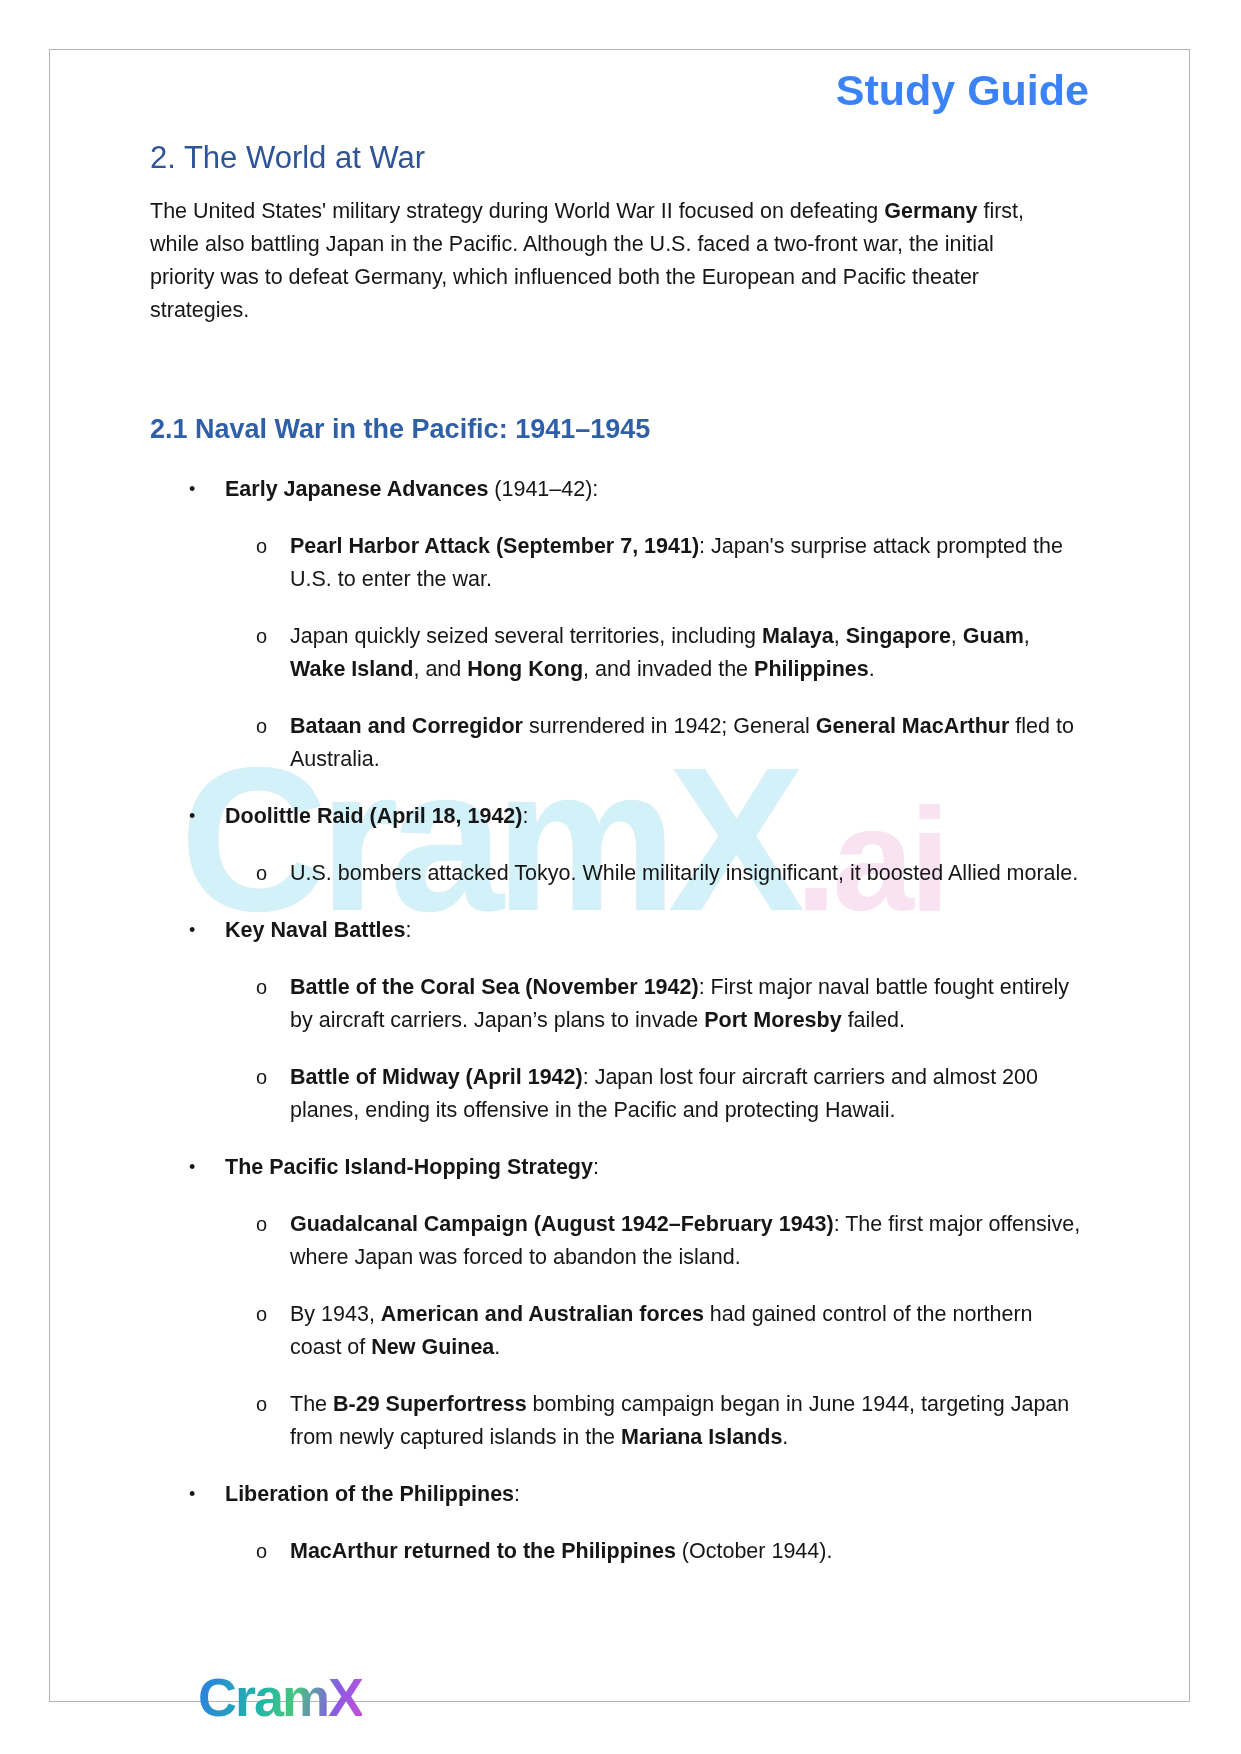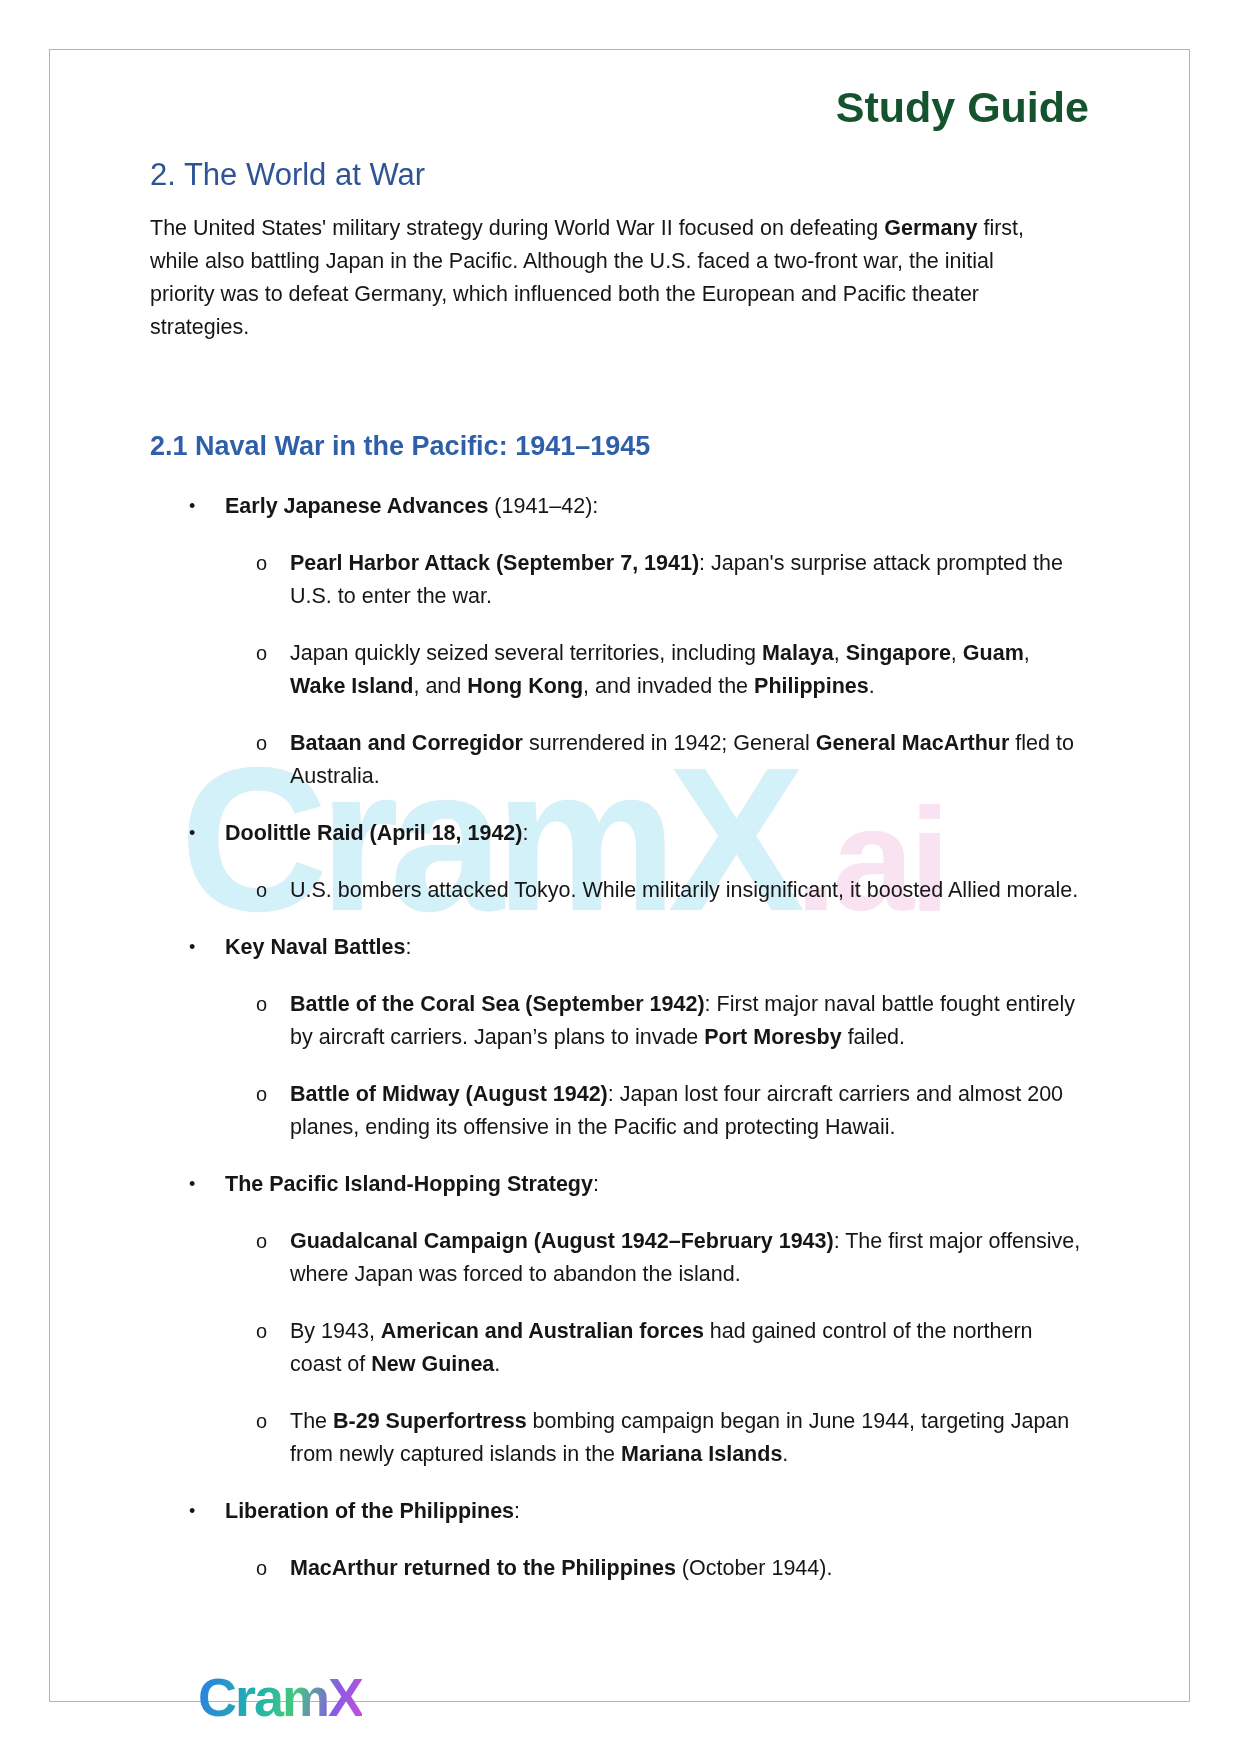--- a/index.html
+++ b/index.html
@@ -1,20 +1,20 @@
 <!DOCTYPE html>
 <html><head>
 <meta charset="utf-8">
 <style>
   html,body{margin:0;padding:0;background:#ffffff;width:1241px;height:1754px;overflow:hidden;
     font-family:"Liberation Sans","DejaVu Sans",sans-serif;}
   .page{position:absolute;left:49px;top:49px;width:1141px;height:1653px;background:#ffffff;
     border:1px solid #b4b4b4;box-sizing:border-box;padding:0 100px;}
   .content{position:relative;z-index:1;}
-  .doc-title{margin:33px 0 0 0;text-align:right;font-size:43px;font-weight:bold;color:#14532d;
+  .doc-title{margin:16px 0 0 0;text-align:right;font-size:43px;font-weight:bold;color:#3b82f6;
     line-height:1.15;letter-spacing:0px;}
   .h1{margin:24px 0 0 0;font-size:31px;font-weight:500;color:#2F5496;line-height:1.2;}
   .intro{margin:18px 0 0 0;max-width:905px;font-size:21.5px;line-height:33px;color:#161616;}
   .h2{margin:86px 0 0 0;font-size:27px;font-weight:bold;color:#2E5FA8;line-height:1.2;}
   .list{margin-top:28px;}
   .li{position:relative;margin-top:24px;font-size:21.5px;line-height:33px;color:#161616;}
   .li .marker{position:absolute;top:0;}
   .li.lvl1{padding-left:75px;}
   .li.lvl1 .marker{left:39px;font-size:18px;}
   .li.lvl2{padding-left:140px;max-width:815px;}
@@ -43,22 +43,22 @@
     <p class="intro"><span>The United States' military strategy during World War II focused on defeating </span><span class="b">Germany</span><span> first, while also battling Japan in the Pacific. Although the U.S. faced a two-front war, the initial priority was to defeat Germany, which influenced both the European and Pacific theater strategies.</span></p>
     <div class="h2">2.1 Naval War in the Pacific: 1941–1945</div>
     <div class="list">
         <div class="li lvl1"><span class="marker">•</span><span><span class="b">Early Japanese Advances</span><span> (1941–42):</span></span></div>
         <div class="li lvl2"><span class="marker">o</span><span><span class="b">Pearl Harbor Attack (September 7, 1941)</span><span>: Japan's surprise attack prompted the U.S. to enter the war.</span></span></div>
         <div class="li lvl2"><span class="marker">o</span><span><span>Japan quickly seized several territories, including </span><span class="b">Malaya</span><span>, </span><span class="b">Singapore</span><span>, </span><span class="b">Guam</span><span>, </span><span class="b">Wake Island</span><span>, and </span><span class="b">Hong Kong</span><span>, and invaded the </span><span class="b">Philippines</span><span>.</span></span></div>
         <div class="li lvl2"><span class="marker">o</span><span><span class="b">Bataan and Corregidor</span><span> surrendered in 1942; General </span><span class="b">General MacArthur</span><span> fled to Australia.</span></span></div>
         <div class="li lvl1"><span class="marker">•</span><span><span class="b">Doolittle Raid (April 18, 1942)</span><span>:</span></span></div>
         <div class="li lvl2"><span class="marker">o</span><span><span>U.S. bombers attacked Tokyo. While militarily insignificant, it boosted Allied morale.</span></span></div>
         <div class="li lvl1"><span class="marker">•</span><span><span class="b">Key Naval Battles</span><span>:</span></span></div>
-        <div class="li lvl2"><span class="marker">o</span><span><span class="b">Battle of the Coral Sea (September 1942)</span><span>: First major naval battle fought entirely by aircraft carriers. Japan’s plans to invade </span><span class="b">Port Moresby</span><span> failed.</span></span></div>
-        <div class="li lvl2"><span class="marker">o</span><span><span class="b">Battle of Midway (August 1942)</span><span>: Japan lost four aircraft carriers and almost 200 planes, ending its offensive in the Pacific and protecting Hawaii.</span></span></div>
+        <div class="li lvl2"><span class="marker">o</span><span><span class="b">Battle of the Coral Sea (November 1942)</span><span>: First major naval battle fought entirely by aircraft carriers. Japan’s plans to invade </span><span class="b">Port Moresby</span><span> failed.</span></span></div>
+        <div class="li lvl2"><span class="marker">o</span><span><span class="b">Battle of Midway (April 1942)</span><span>: Japan lost four aircraft carriers and almost 200 planes, ending its offensive in the Pacific and protecting Hawaii.</span></span></div>
         <div class="li lvl1"><span class="marker">•</span><span><span class="b">The Pacific Island-Hopping Strategy</span><span>:</span></span></div>
         <div class="li lvl2"><span class="marker">o</span><span><span class="b">Guadalcanal Campaign (August 1942–February 1943)</span><span>: The first major offensive, where Japan was forced to abandon the island.</span></span></div>
         <div class="li lvl2"><span class="marker">o</span><span><span>By 1943, </span><span class="b">American and Australian forces</span><span> had gained control of the northern coast of </span><span class="b">New Guinea</span><span>.</span></span></div>
         <div class="li lvl2"><span class="marker">o</span><span><span>The </span><span class="b">B-29 Superfortress</span><span> bombing campaign began in June 1944, targeting Japan from newly captured islands in the </span><span class="b">Mariana Islands</span><span>.</span></span></div>
         <div class="li lvl1"><span class="marker">•</span><span><span class="b">Liberation of the Philippines</span><span>:</span></span></div>
         <div class="li lvl2"><span class="marker">o</span><span><span class="b">MacArthur returned to the Philippines</span><span> (October 1944).</span></span></div>
       </div>
   </div>
 
   <div class="footer-logo">CramX</div>

